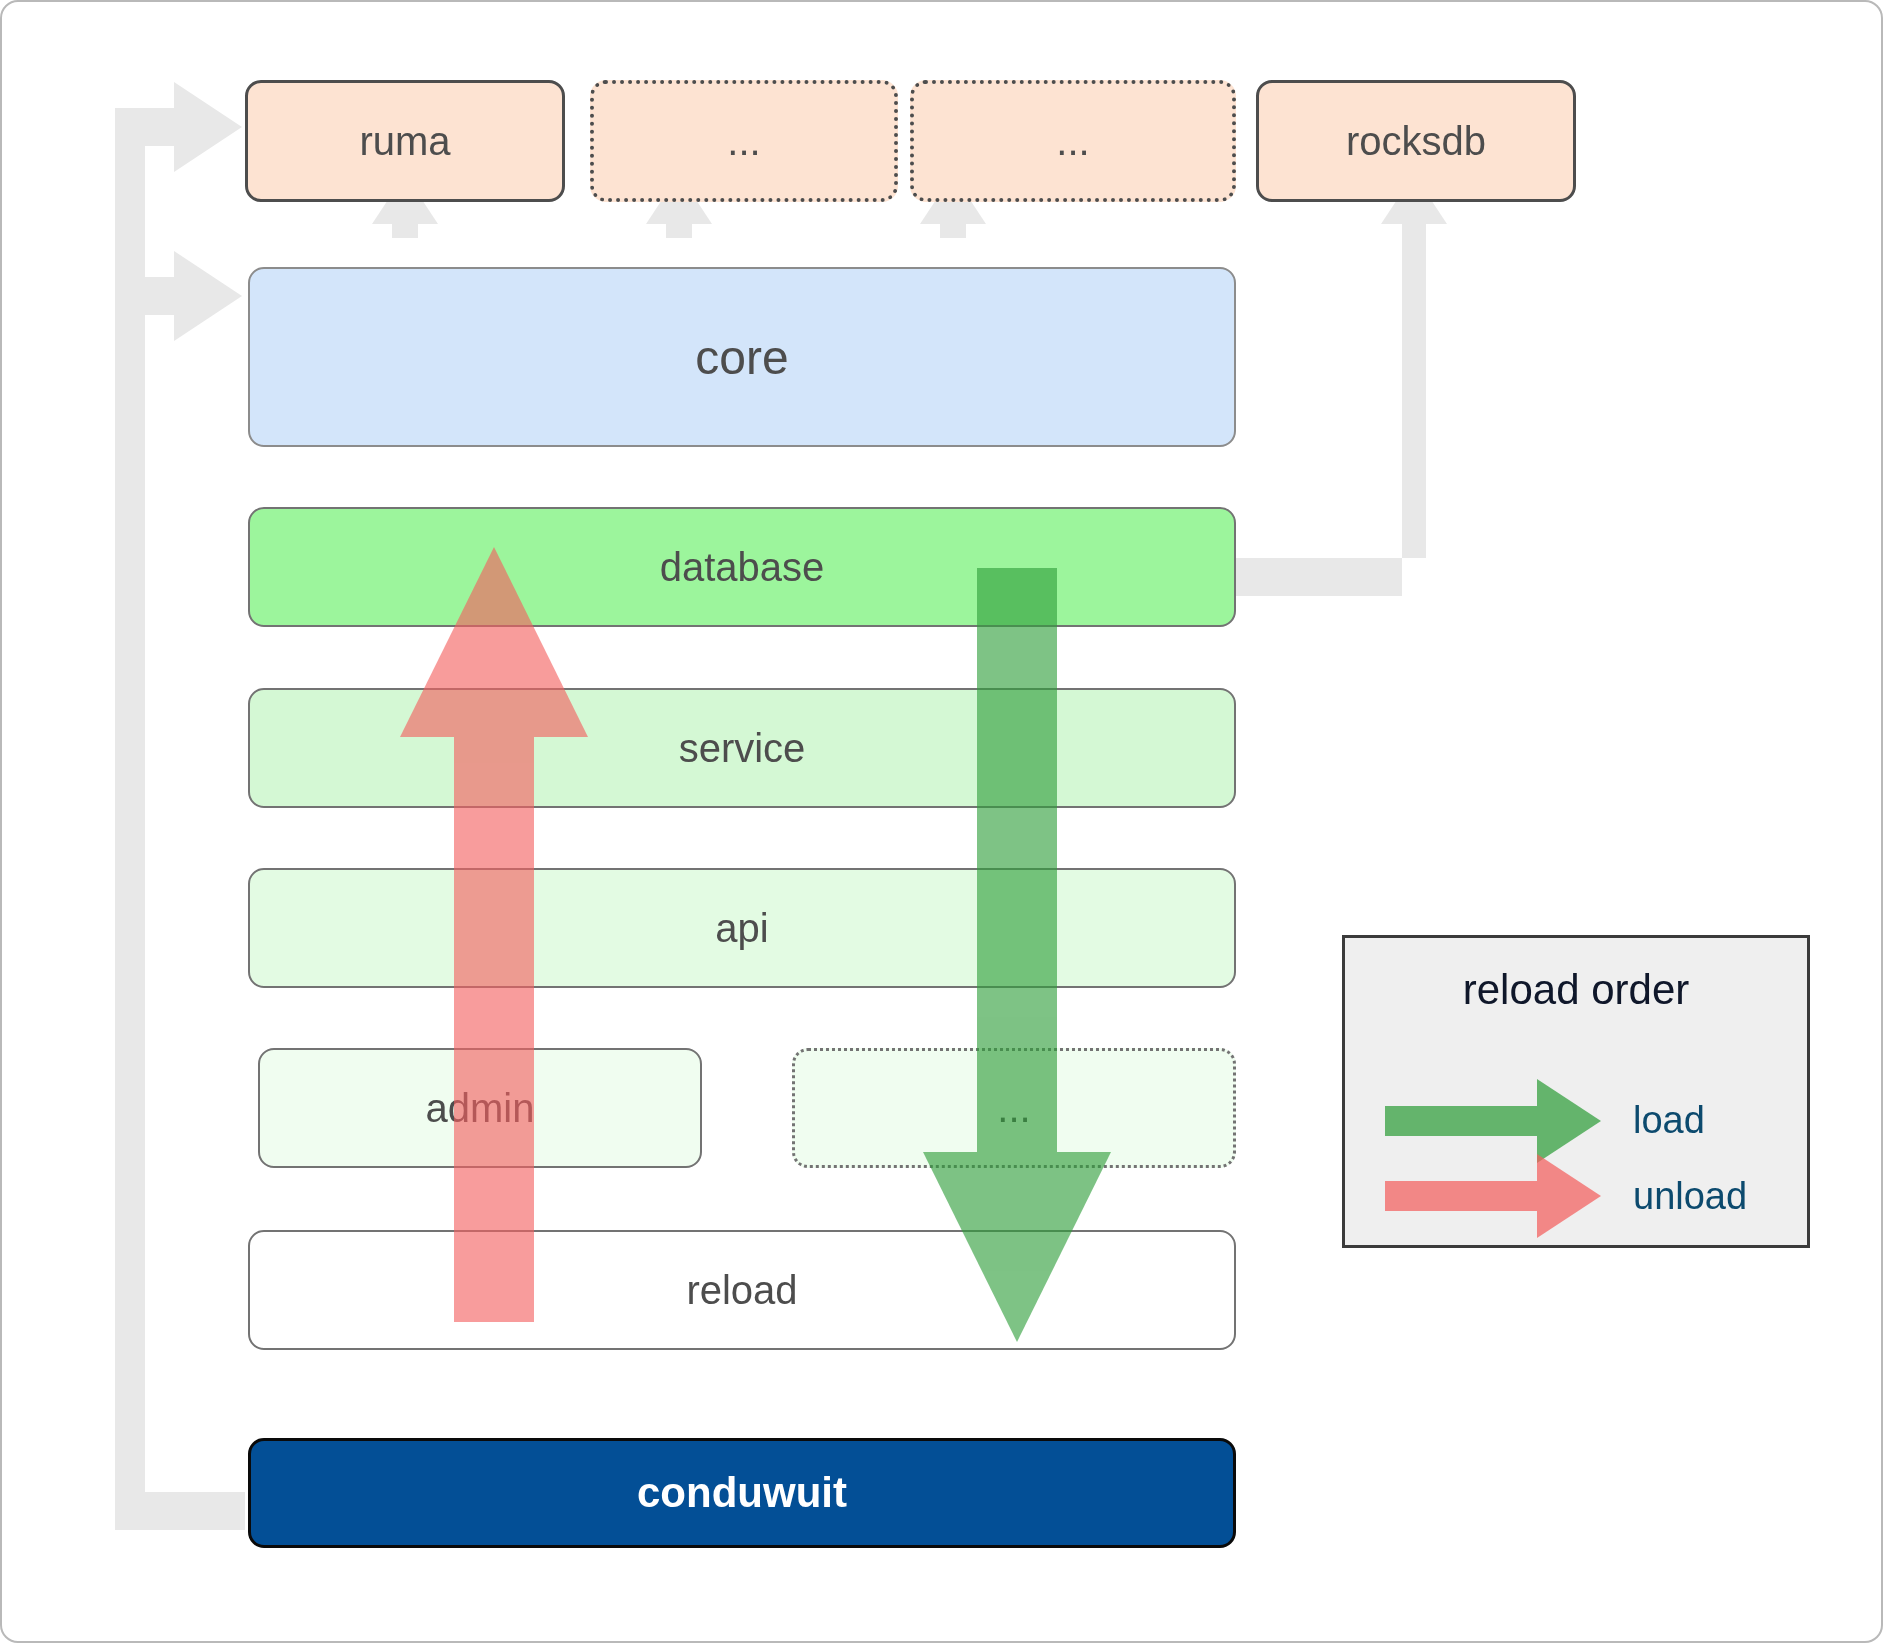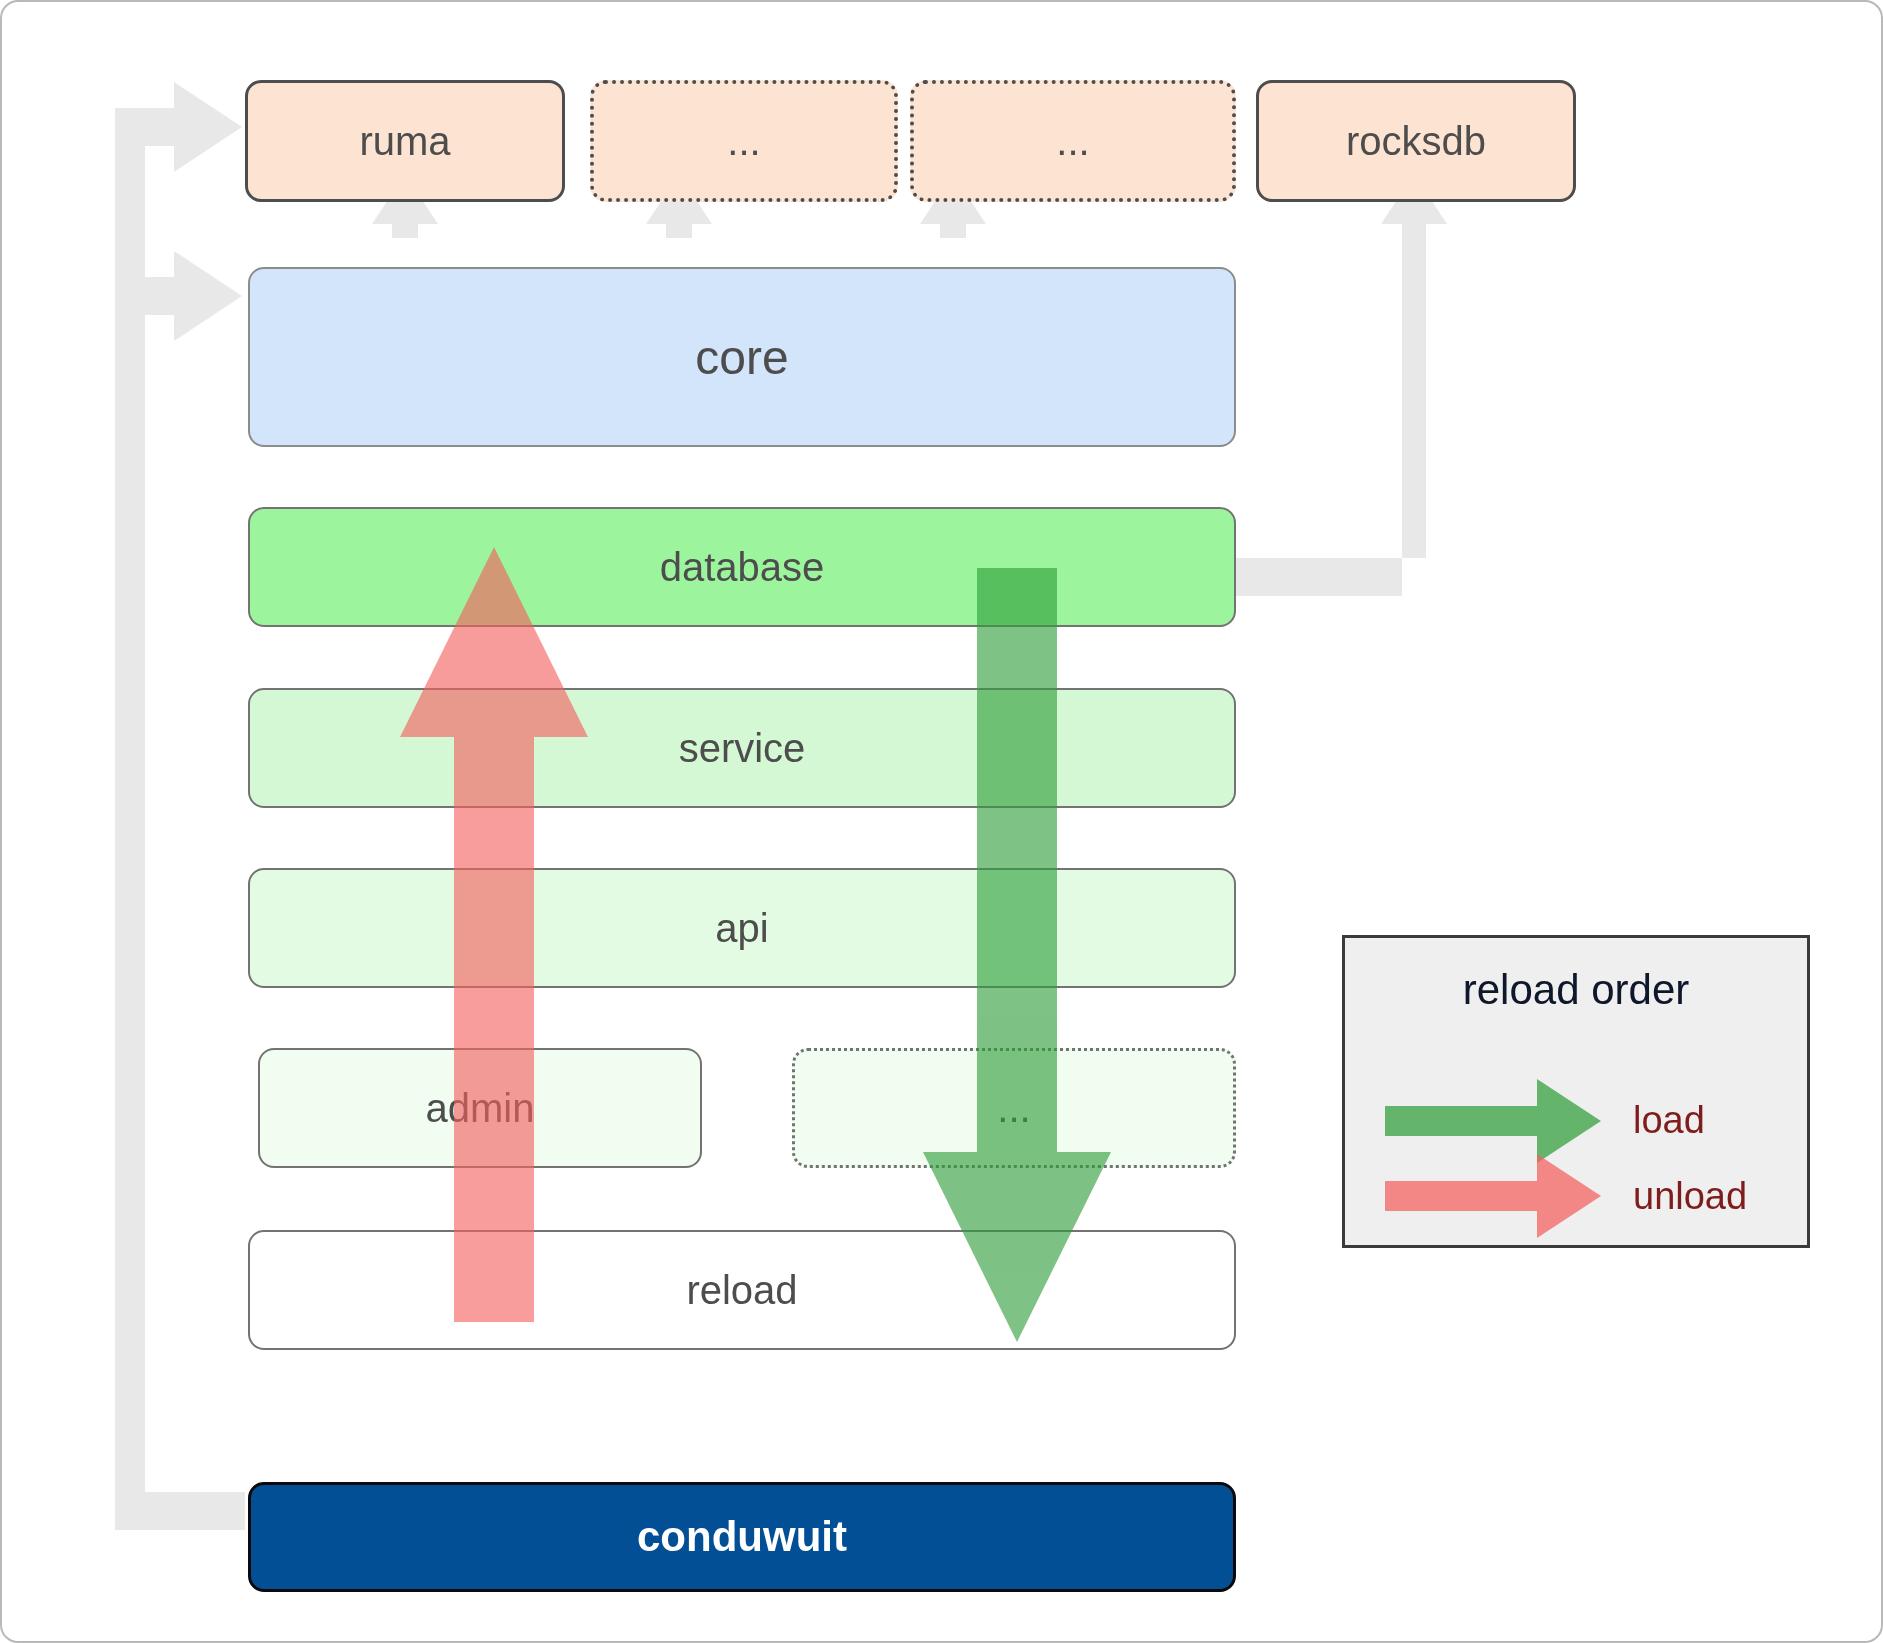--- a/index.html
+++ b/index.html
@@ -61,21 +61,21 @@
     position:absolute;
     background:#efefef;
     border:3px solid #3b3b3b;
     box-sizing:border-box;
   }
   .legend-title{
     position:absolute;left:0;right:0;top:28px;
     text-align:center;font-size:42px;color:#0f172a;
   }
   .legend-label{
-    position:absolute;font-size:38px;color:#7f1d1d;
+    position:absolute;font-size:38px;color:#0c4a6e;
     white-space:nowrap;
   }
   .svg-layer{
     position:absolute;left:0;top:0;width:1883px;height:1643px;
     pointer-events:none;
   }
   .svg-under{z-index:1;}
   .svg-over{z-index:5;}
   .boxes{position:relative;z-index:3;}
   .legend-wrap{z-index:7;}
@@ -138,21 +138,21 @@
     <div class="box layer lvl4" style="left:256px;top:1046px;width:444px;height:120px;">
       <span>admin</span>
     </div>
     <div class="box layer lvl4 dotted" style="left:790px;top:1046px;width:444px;height:120px;">
       <span>...</span>
     </div>
     <div class="box layer lvl5" style="left:246px;top:1228px;width:988px;height:120px;">
       <span>reload</span>
     </div>
 
-    <div class="box root" style="left:246px;top:1480px;width:988px;height:110px;">
+    <div class="box root" style="left:246px;top:1436px;width:988px;height:110px;">
       <span>conduwuit</span>
     </div>
 
   </div>
 
   <svg class="svg-layer svg-over" viewBox="0 0 1883 1643" width="1883" height="1643">
 
     <g opacity="0.62">
       <rect x="452" y="640" width="80" height="680" fill="#f4605f"></rect>
       <path d="M492 545 L586 735 L398 735 Z" fill="#f4605f"></path>

